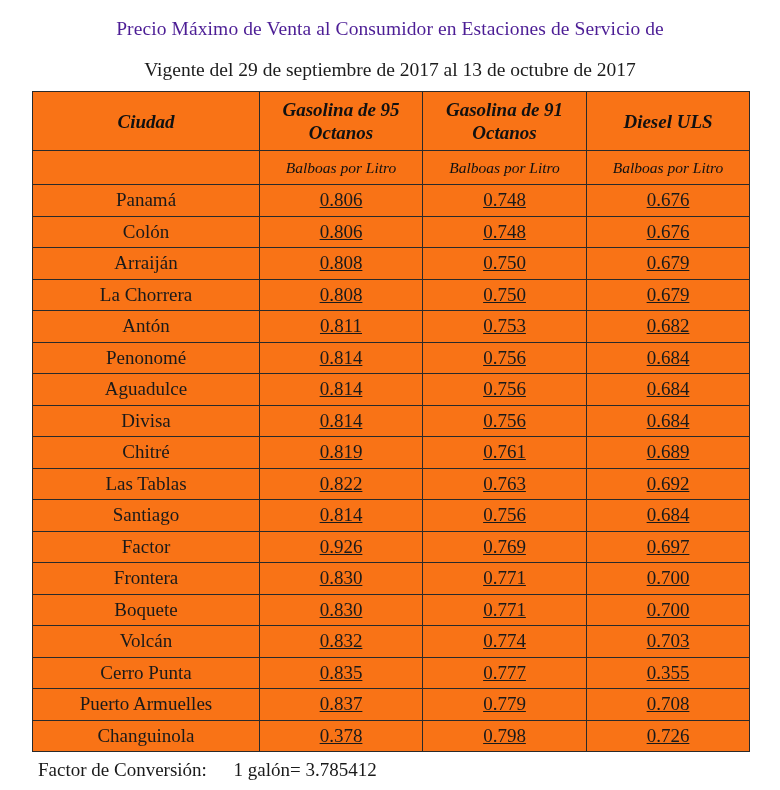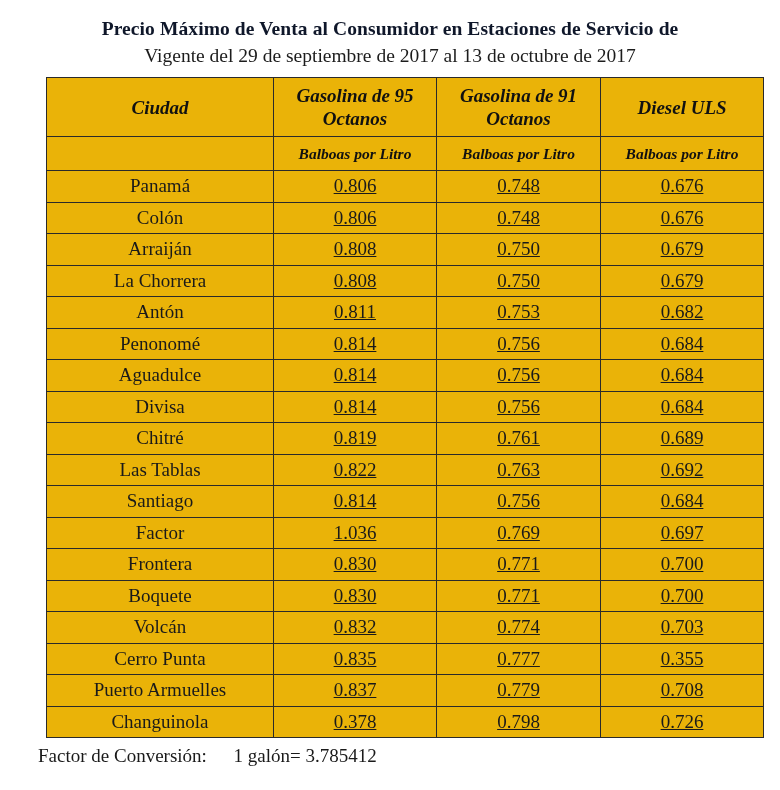--- a/index.html
+++ b/index.html
@@ -21,38 +21,38 @@
     box-sizing: border-box;
   }
   .title-block {
     text-align: center;
     padding-top: 14px;
   }
   .title-line {
     font-size: 19.5px;
     line-height: 29px;
     letter-spacing: 0.1px;
-    color: #0f172a;
-    white-space: nowrap;
-    font-weight: bold;
+    color: #4c1d95;
+    white-space: nowrap;
   }
   .subtitle {
     text-align: center;
     font-size: 19.5px;
     line-height: 26px;
+    margin-top: 14px;
     margin-bottom: 8px;
     color: #1c1c1c;
     white-space: nowrap;
   }
   table.price-table {
     border-collapse: collapse;
     width: 717px;
-    margin-left: 46px;
+    margin-left: 32px;
     table-layout: fixed;
-    background: #eab308;
+    background: #f97316;
   }
   table.price-table td,
   table.price-table th {
     border: 1.3px solid #2a2a2a;
     padding: 0;
     vertical-align: middle;
   }
   col.c-city   { width: 227px; }
   col.c-g95    { width: 163px; }
   col.c-g91    { width: 164px; }
@@ -62,21 +62,21 @@
     height: 58px;
     font-weight: bold;
     font-style: italic;
     font-size: 19px;
     line-height: 23px;
     text-align: center;
     color: #111111;
   }
   td.unit-cell {
     height: 33px;
-    font-weight: bold;
+    font-weight: normal;
     font-style: italic;
     font-size: 15.5px;
     text-align: center;
     color: #111111;
     white-space: nowrap;
   }
   td.unit-empty { height: 33px; }
 
   td.city-cell {
     height: 30.5px;
@@ -198,21 +198,21 @@
           <td class="num-cell">0.692</td>
         </tr>
         <tr>
           <td class="city-cell">Santiago</td>
           <td class="num-cell">0.814</td>
           <td class="num-cell">0.756</td>
           <td class="num-cell">0.684</td>
         </tr>
         <tr>
           <td class="city-cell">Factor</td>
-          <td class="num-cell">1.036</td>
+          <td class="num-cell">0.926</td>
           <td class="num-cell">0.769</td>
           <td class="num-cell">0.697</td>
         </tr>
         <tr>
           <td class="city-cell">Frontera</td>
           <td class="num-cell">0.830</td>
           <td class="num-cell">0.771</td>
           <td class="num-cell">0.700</td>
         </tr>
         <tr>

